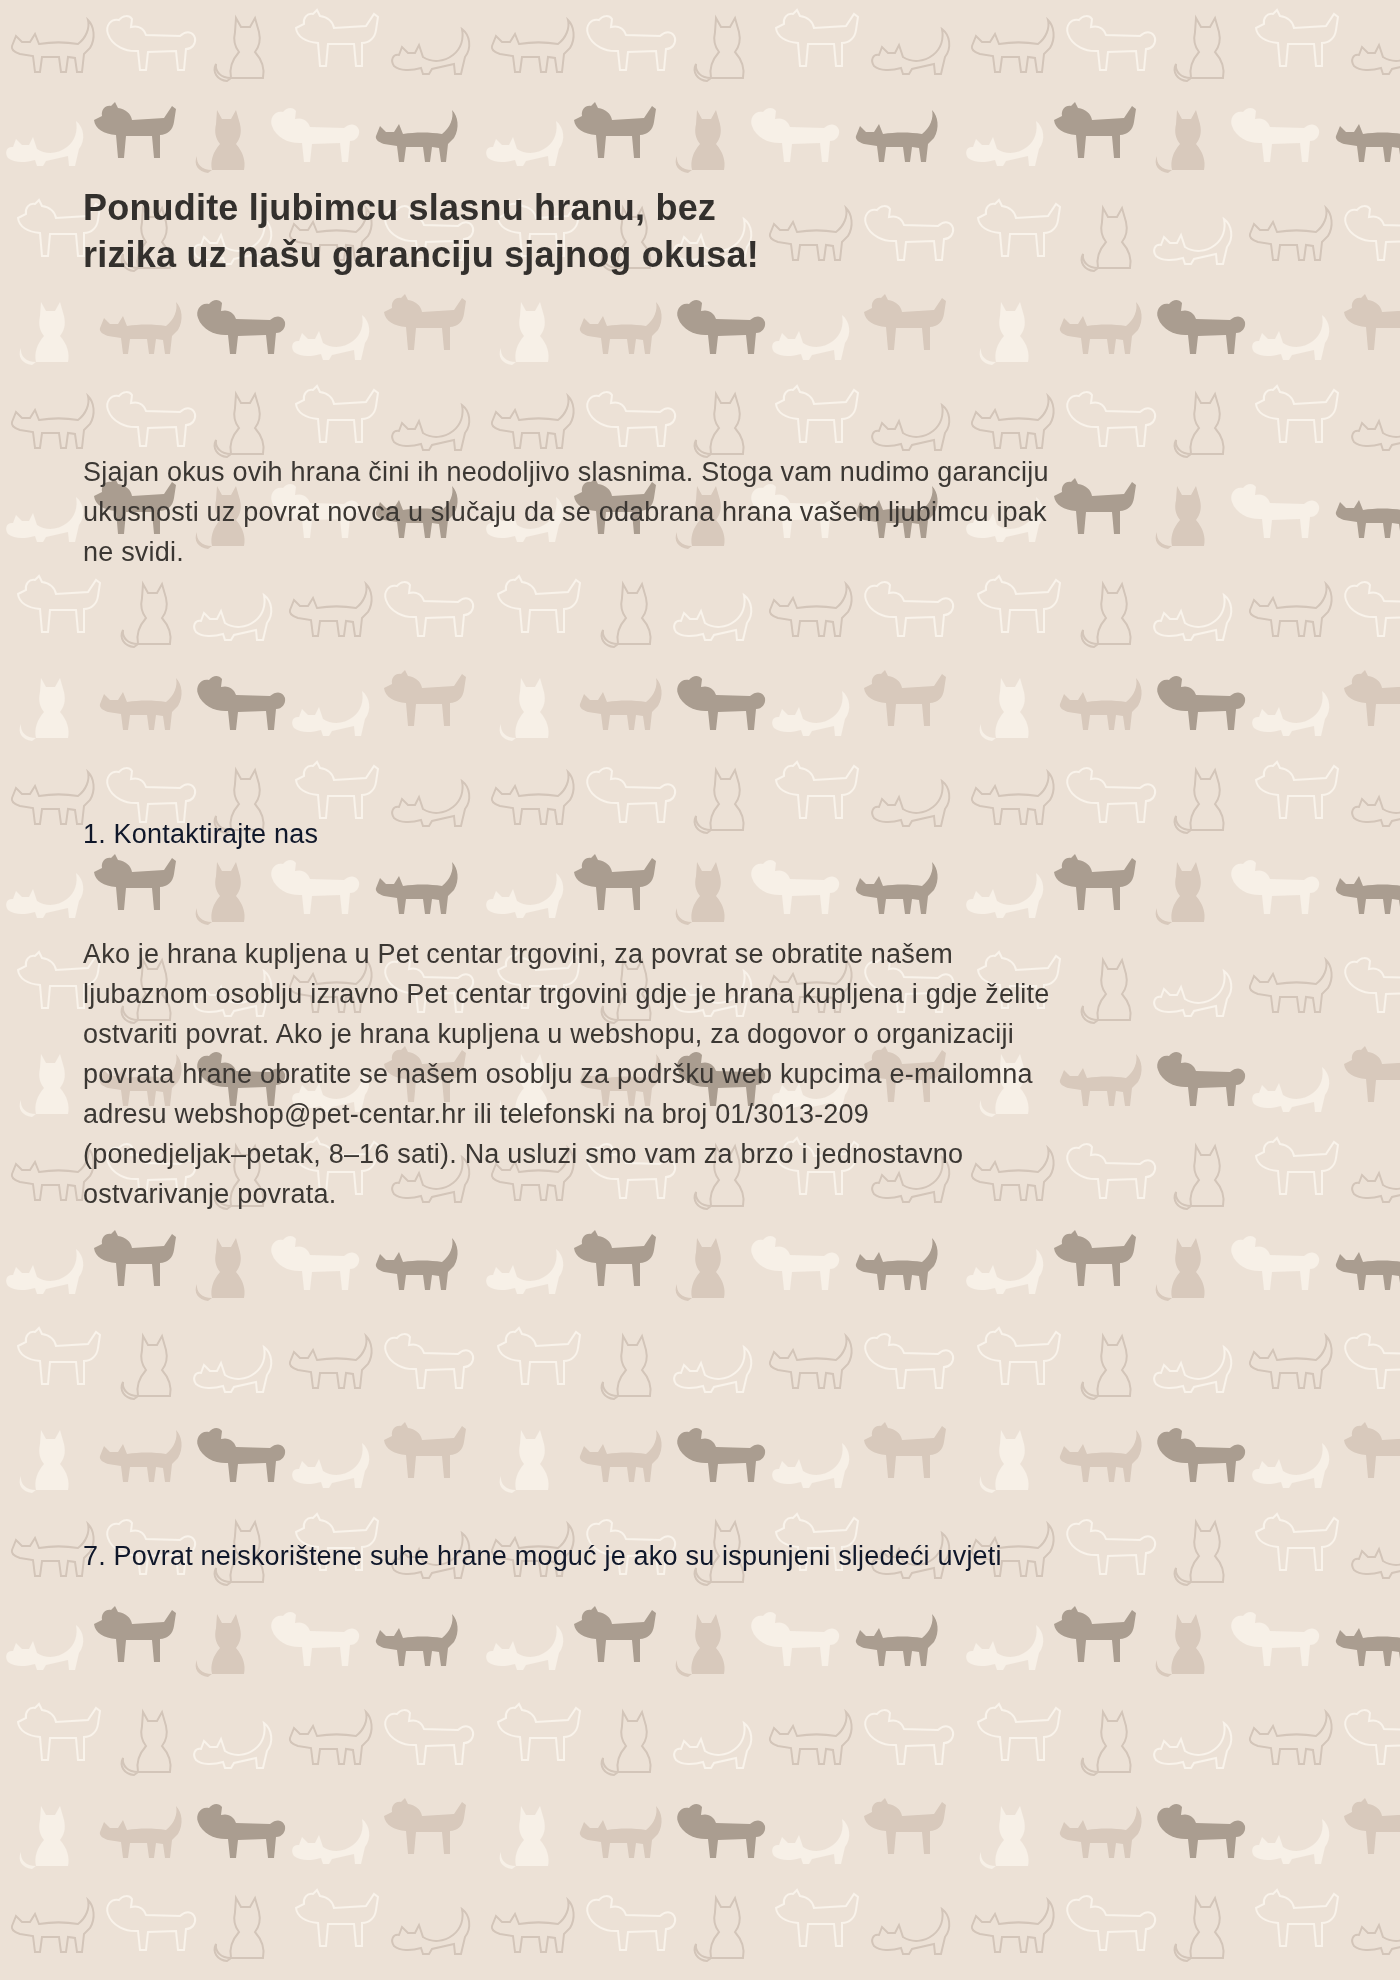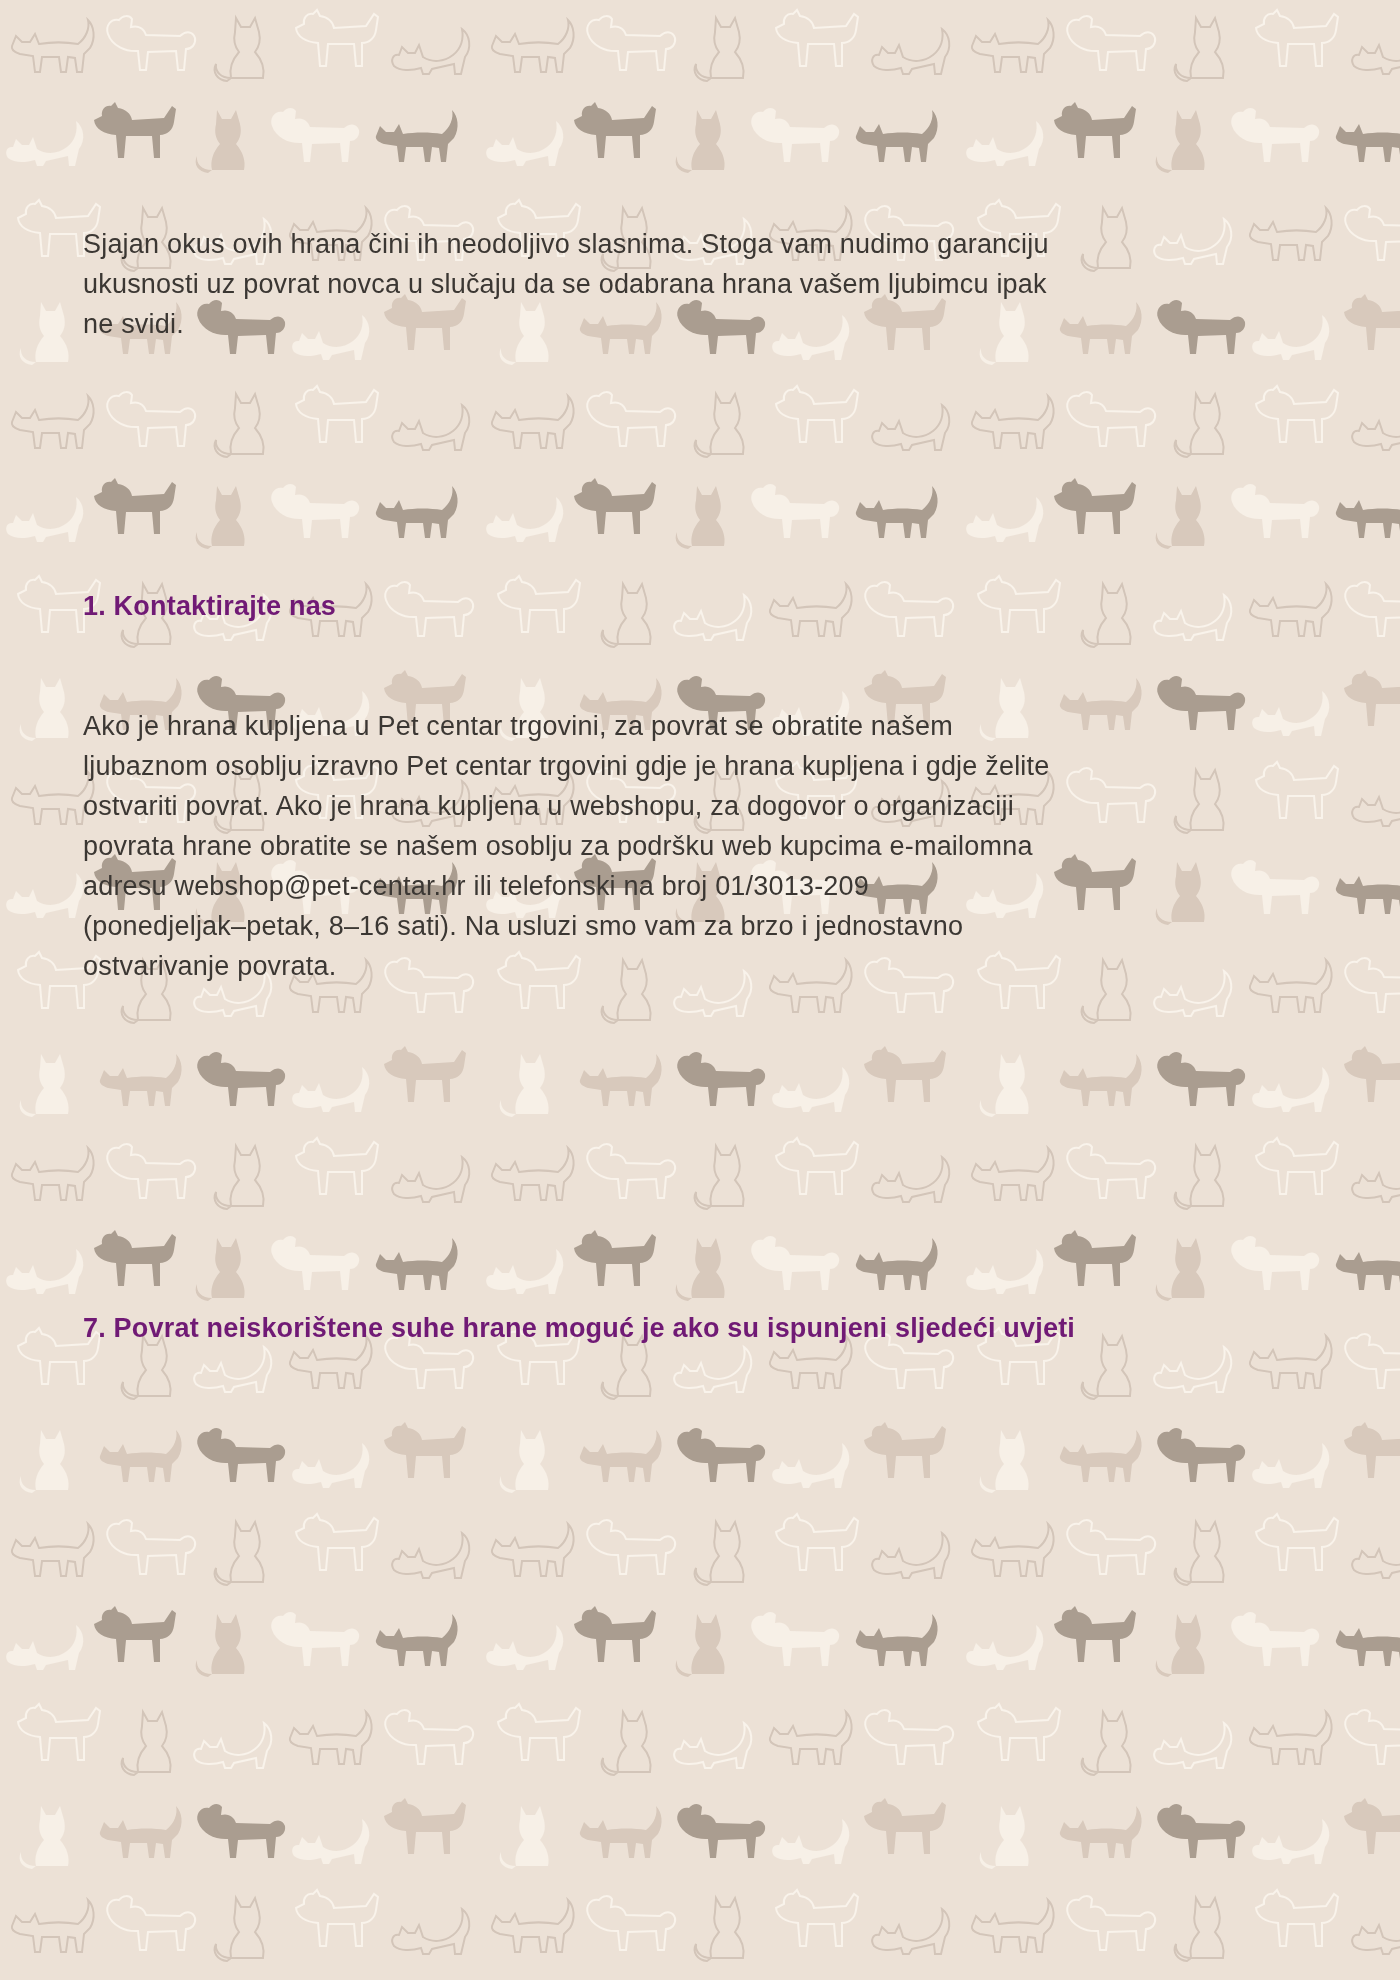--- a/index.html
+++ b/index.html
@@ -29,21 +29,21 @@
     white-space: pre-wrap;
   }
   .title {
     font-size: 36px;
     line-height: 47px;
     font-weight: 700;
     color: #33302d;
     margin: 0 0 54px 0;
   }
   .block { margin: 0 0 42px 0; }
-  .sec-heading { font-weight: 700; color: #701a75; }
+  .sec-heading { font-weight: 400; color: #0f172a; }
   section { margin: 0; }
 </style>
 </head>
 <body>
 
 <svg class="bg-svg" width="1400" height="1980" viewBox="0 0 1400 1980" aria-hidden="true">
   <defs>
     <path id="catSit" d="M31 4 L36 13 L45 13 L50 4 L54 18 C56 27 54 33 50 38 C57 46 60 55 58 64 L26 64 C24 55 27 46 34 38 C30 33 28 27 30 18 Z M26 64 C16 64 10 58 11 50 C7 58 12 66 22 67 Z"></path>
     <path id="catWalk" d="M6 30 L10 20 L16 26 L24 26 L29 18 L33 28 C45 26 60 26 72 28 C80 22 84 12 82 4 C88 10 90 22 84 32 L78 38 L76 56 L71 56 L69 42 L62 41 L60 56 L55 56 L53 41 L36 41 L34 56 L29 56 L27 40 L14 38 C8 36 5 33 6 30 Z"></path>
     <path id="dogStand" d="M8 24 C5 16 11 8 19 10 C23 5 29 5 32 9 L31 17 C39 15 44 19 46 25 L80 26 C87 20 93 22 95 28 C96 34 92 39 86 39 L84 60 L78 60 L76 41 L48 42 L46 60 L40 60 L38 41 C26 42 12 36 8 24 Z"></path>
@@ -74,20 +74,22 @@
       <use href="#catStretch" x="288" y="300" fill="#f7f0e7"></use>
       <use href="#dogSchnauzer" x="380" y="294" fill="#d8c9bc"></use>
     </pattern>
   </defs>
   <rect width="1400" height="1980" fill="#ece1d6"></rect>
   <rect width="1400" height="1980" fill="url(#petTile)"></rect>
 </svg>
 
 <div class="content">
 
+  <h1 class="title">Ponudite ljubimcu slasnu hranu, bez
+rizika uz našu garanciju sjajnog okusa!</h1>
 
   <div class="block">Sjajan okus ovih hrana čini ih neodoljivo slasnima. Stoga vam nudimo garanciju
 ukusnosti uz povrat novca u slučaju da se odabrana hrana vašem ljubimcu ipak
 ne svidi.</div>
 
   <section>
     <div class="sec-heading">1. Kontaktirajte nas</div>
     <div class="block">Ako je hrana kupljena u Pet centar trgovini, za povrat se obratite našem
 ljubaznom osoblju izravno Pet centar trgovini gdje je hrana kupljena i gdje želite
 ostvariti povrat. Ako je hrana kupljena u webshopu, za dogovor o organizaciji

